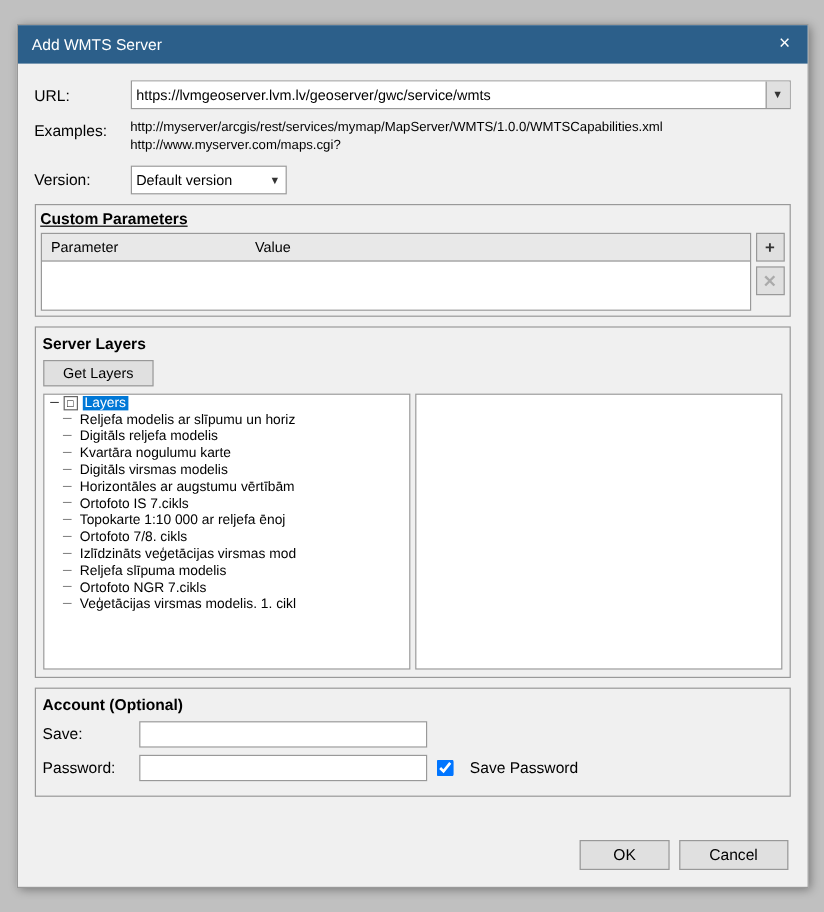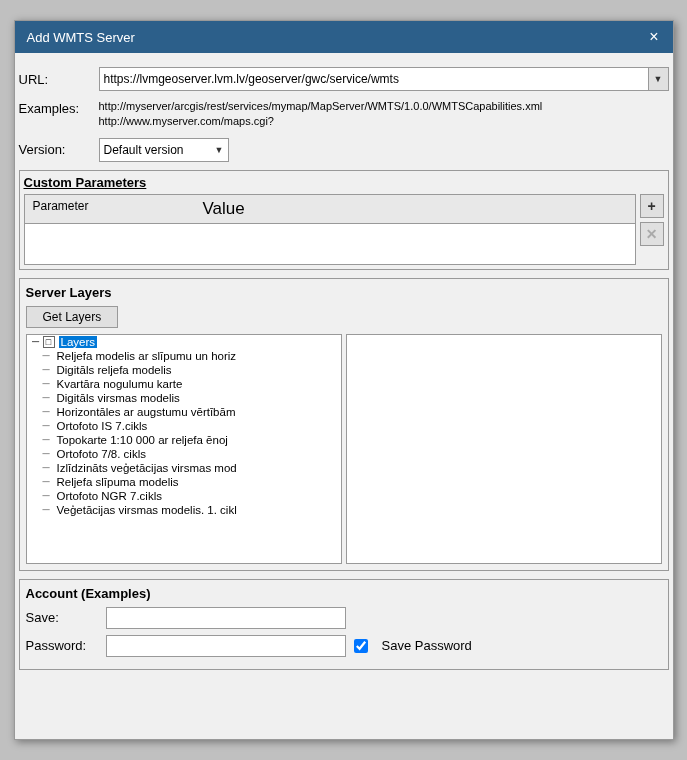--- a/index.html
+++ b/index.html
@@ -37,21 +37,21 @@
     .title-bar-close {
       cursor: pointer;
       font-size: 16px;
       line-height: 1;
       color: #fff;
       background: none;
       border: none;
       padding: 0 2px;
     }
     .dialog-content {
-      padding: 14px 4px;
+      padding: 14px 14px;
       display: flex;
       flex-direction: column;
       gap: 8px;
       flex: 1;
     }
     .form-row {
       display: flex;
       align-items: center;
       gap: 8px;
     }
@@ -173,21 +173,21 @@
       gap: 0;
     }
     .params-col-param {
       width: 170px;
       font-size: 12px;
       font-weight: normal;
       padding: 2px 4px;
     }
     .params-col-value {
       flex: 1;
-      font-size: 17px;
+      font-size: 12px;
       font-weight: normal;
       padding: 2px 4px;
     }
     .params-body {
       min-height: 40px;
     }
     .params-buttons {
       display: flex;
       flex-direction: column;
       gap: 4px;
@@ -417,30 +417,34 @@
               <div class="tree-item"><span style="display:inline-block;width:14px;"></span><span style="display:inline-block;width:14px;font-size:10px;color:#666;">─</span>Ortofoto NGR 7.cikls</div>
               <div class="tree-item"><span style="display:inline-block;width:14px;"></span><span style="display:inline-block;width:14px;font-size:10px;color:#666;">─</span>Veģetācijas virsmas modelis. 1. cikl</div>
             </div>
         </div>
 
         <div class="layers-detail"></div>
       </div>
     </div>
 
     <div class="account-section">
-      <div class="account-title">Account (Examples)</div>
+      <div class="account-title">Account (Optional)</div>
       <div class="account-field">
         <span class="account-label">Save:</span>
         <input class="account-input" type="text" style="">
       </div>
       <div class="account-field">
         <span class="account-label">Password:</span>
         <input class="account-input" type="password" style="">
         <div class="checkbox-wrapper">
           <input class="checkbox-input" type="checkbox" checked="" style="">
           <span>Save Password</span>
         </div>
       </div>
     </div>
 
   </div>
 
+  <div class="dialog-buttons">
+    <button class="dialog-btn">OK</button>
+    <button class="dialog-btn">Cancel</button>
+  </div>
 </div>
 
 </body></html>

